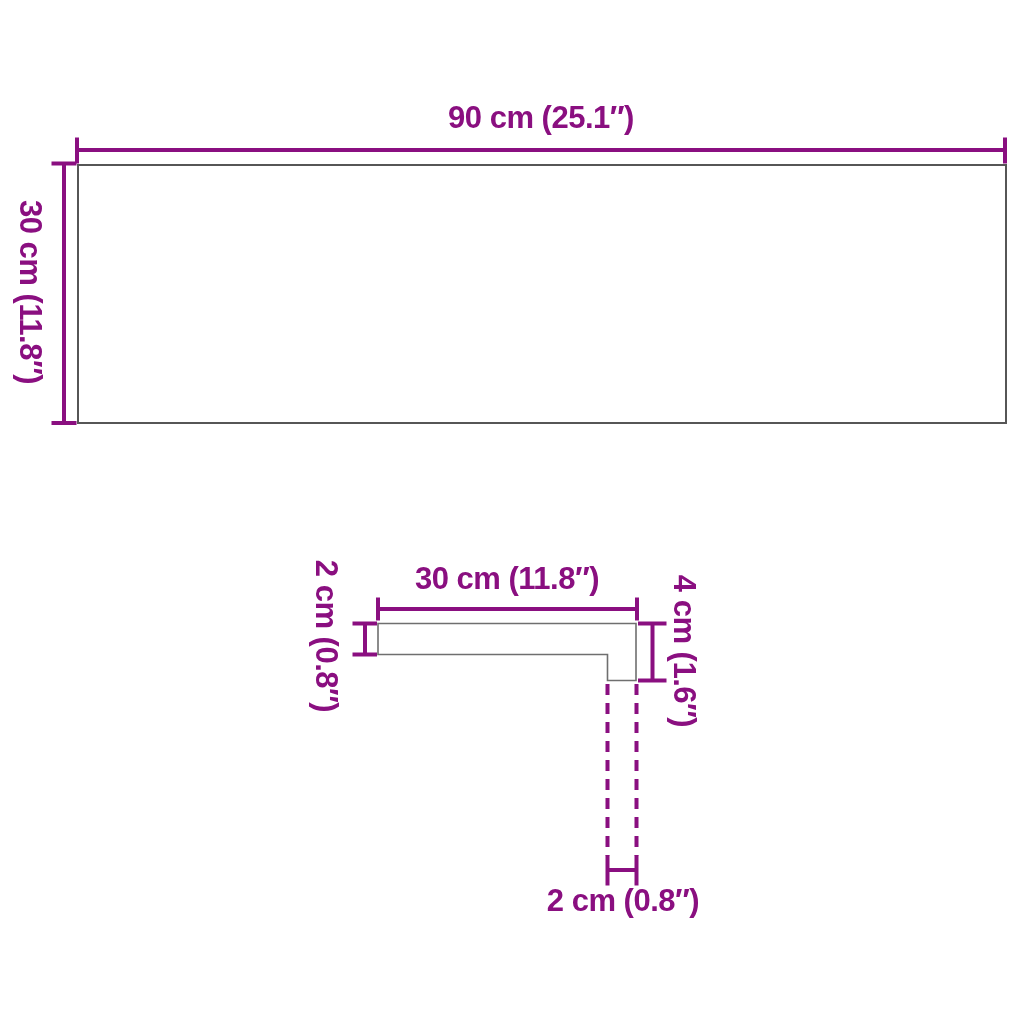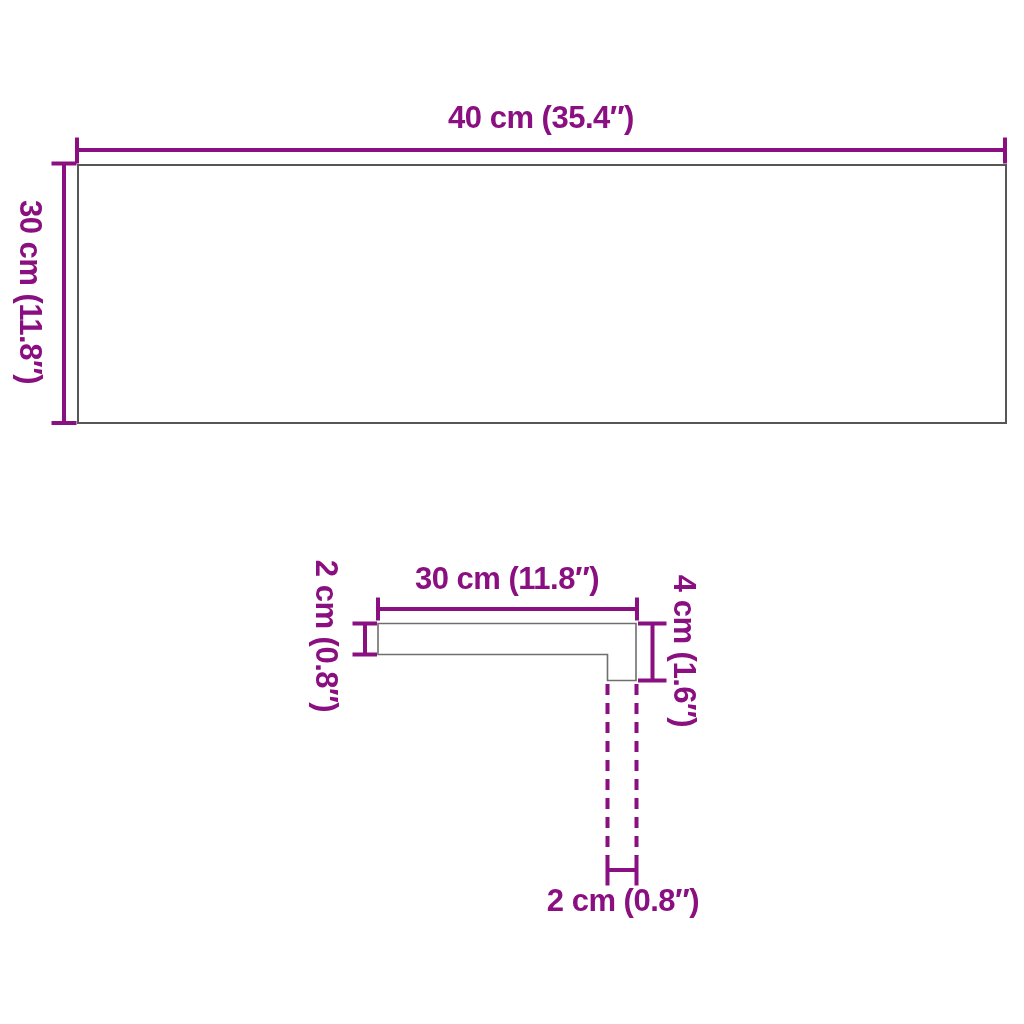--- a/index.html
+++ b/index.html
@@ -65,21 +65,21 @@
     <line x1="638" y1="680.5" x2="666.5" y2="680.5" class="dim"></line>
 
     <line x1="607.5" y1="684" x2="607.5" y2="856" class="dim dash"></line>
     <line x1="636.5" y1="684" x2="636.5" y2="856" class="dim dash"></line>
 
     <line x1="607.5" y1="870" x2="636.5" y2="870" class="dim"></line>
     <line x1="607.5" y1="855.5" x2="607.5" y2="885.5" class="dim"></line>
     <line x1="636.5" y1="855.5" x2="636.5" y2="885.5" class="dim"></line>
   </svg>
 
-  <div class="lbl" style="left:541px;top:117px;">40 cm (35.4″)</div>
+  <div class="lbl" style="left:541px;top:117px;">90 cm (25.1″)</div>
 
   <div class="lbl rot" style="left:30px;top:292px;">30 cm (11.8″)</div>
 
   <div class="lbl" style="left:507px;top:578px;">30 cm (11.8″)</div>
 
   <div class="lbl rot" style="left:326px;top:636px;">2 cm (0.8″)</div>
 
   <div class="lbl rot" style="left:684px;top:651px;">4 cm (1.6″)</div>
 
   <div class="lbl" style="left:623px;top:900px;">2 cm (0.8″)</div>

